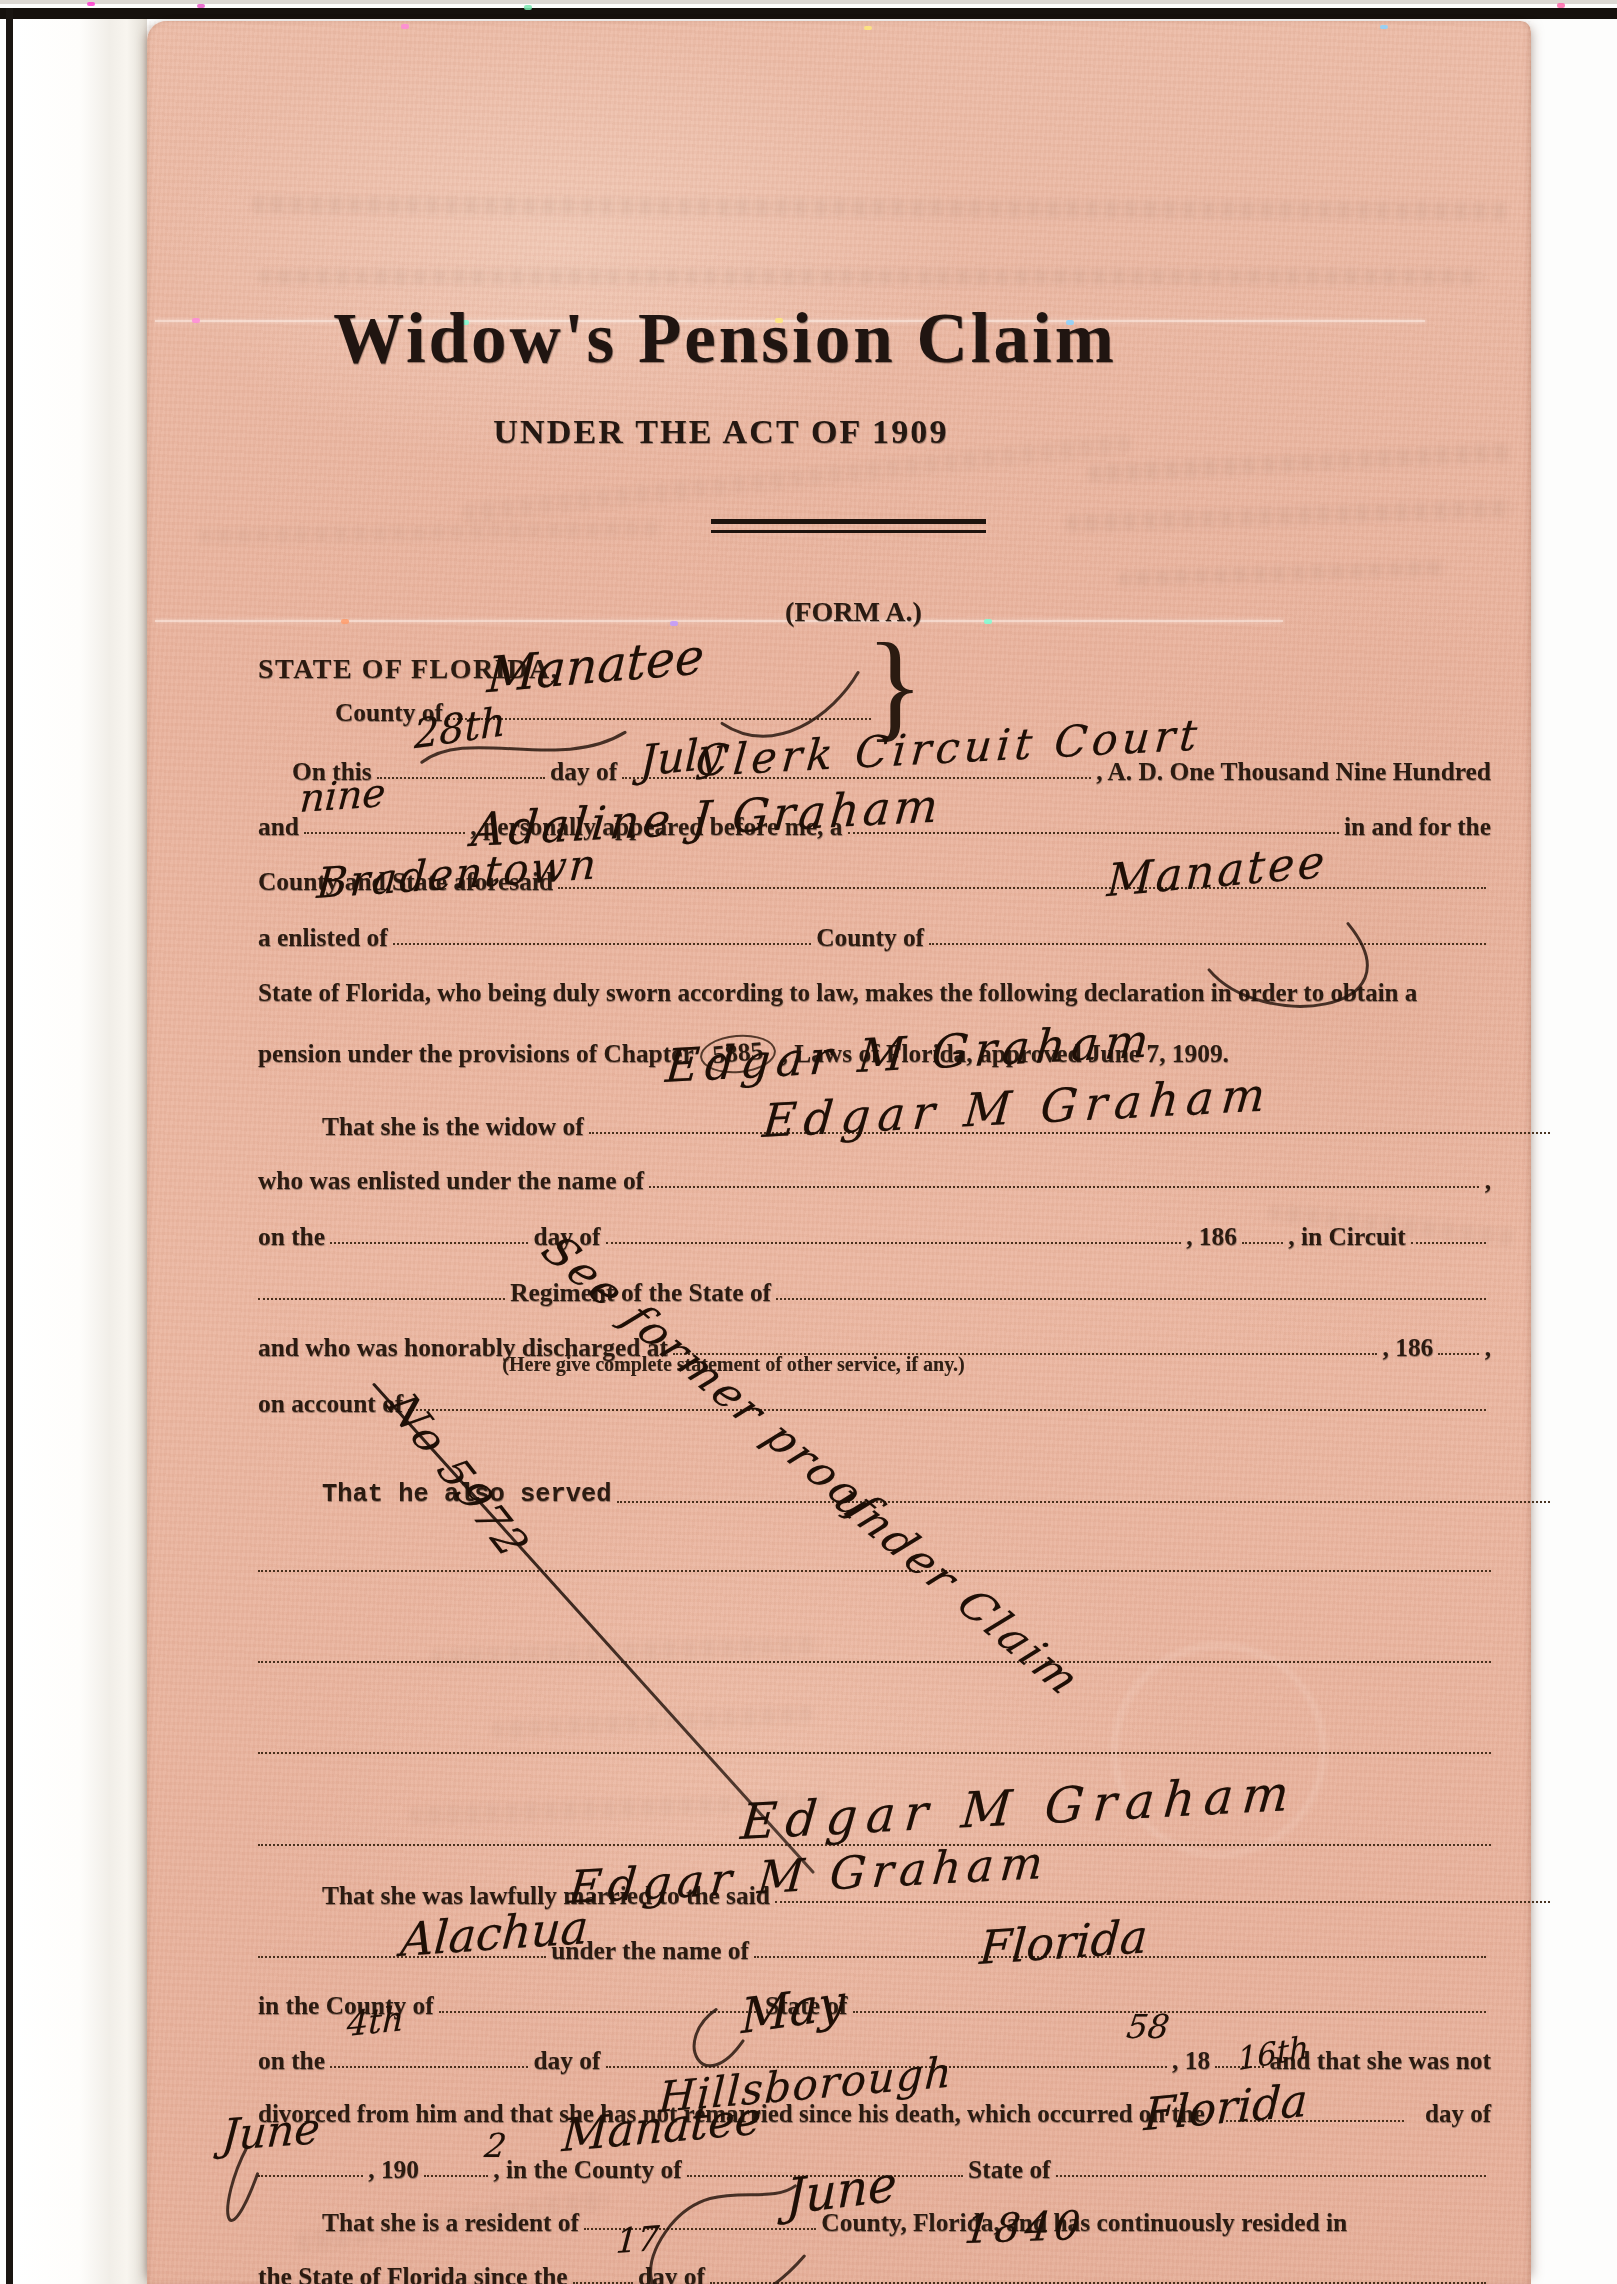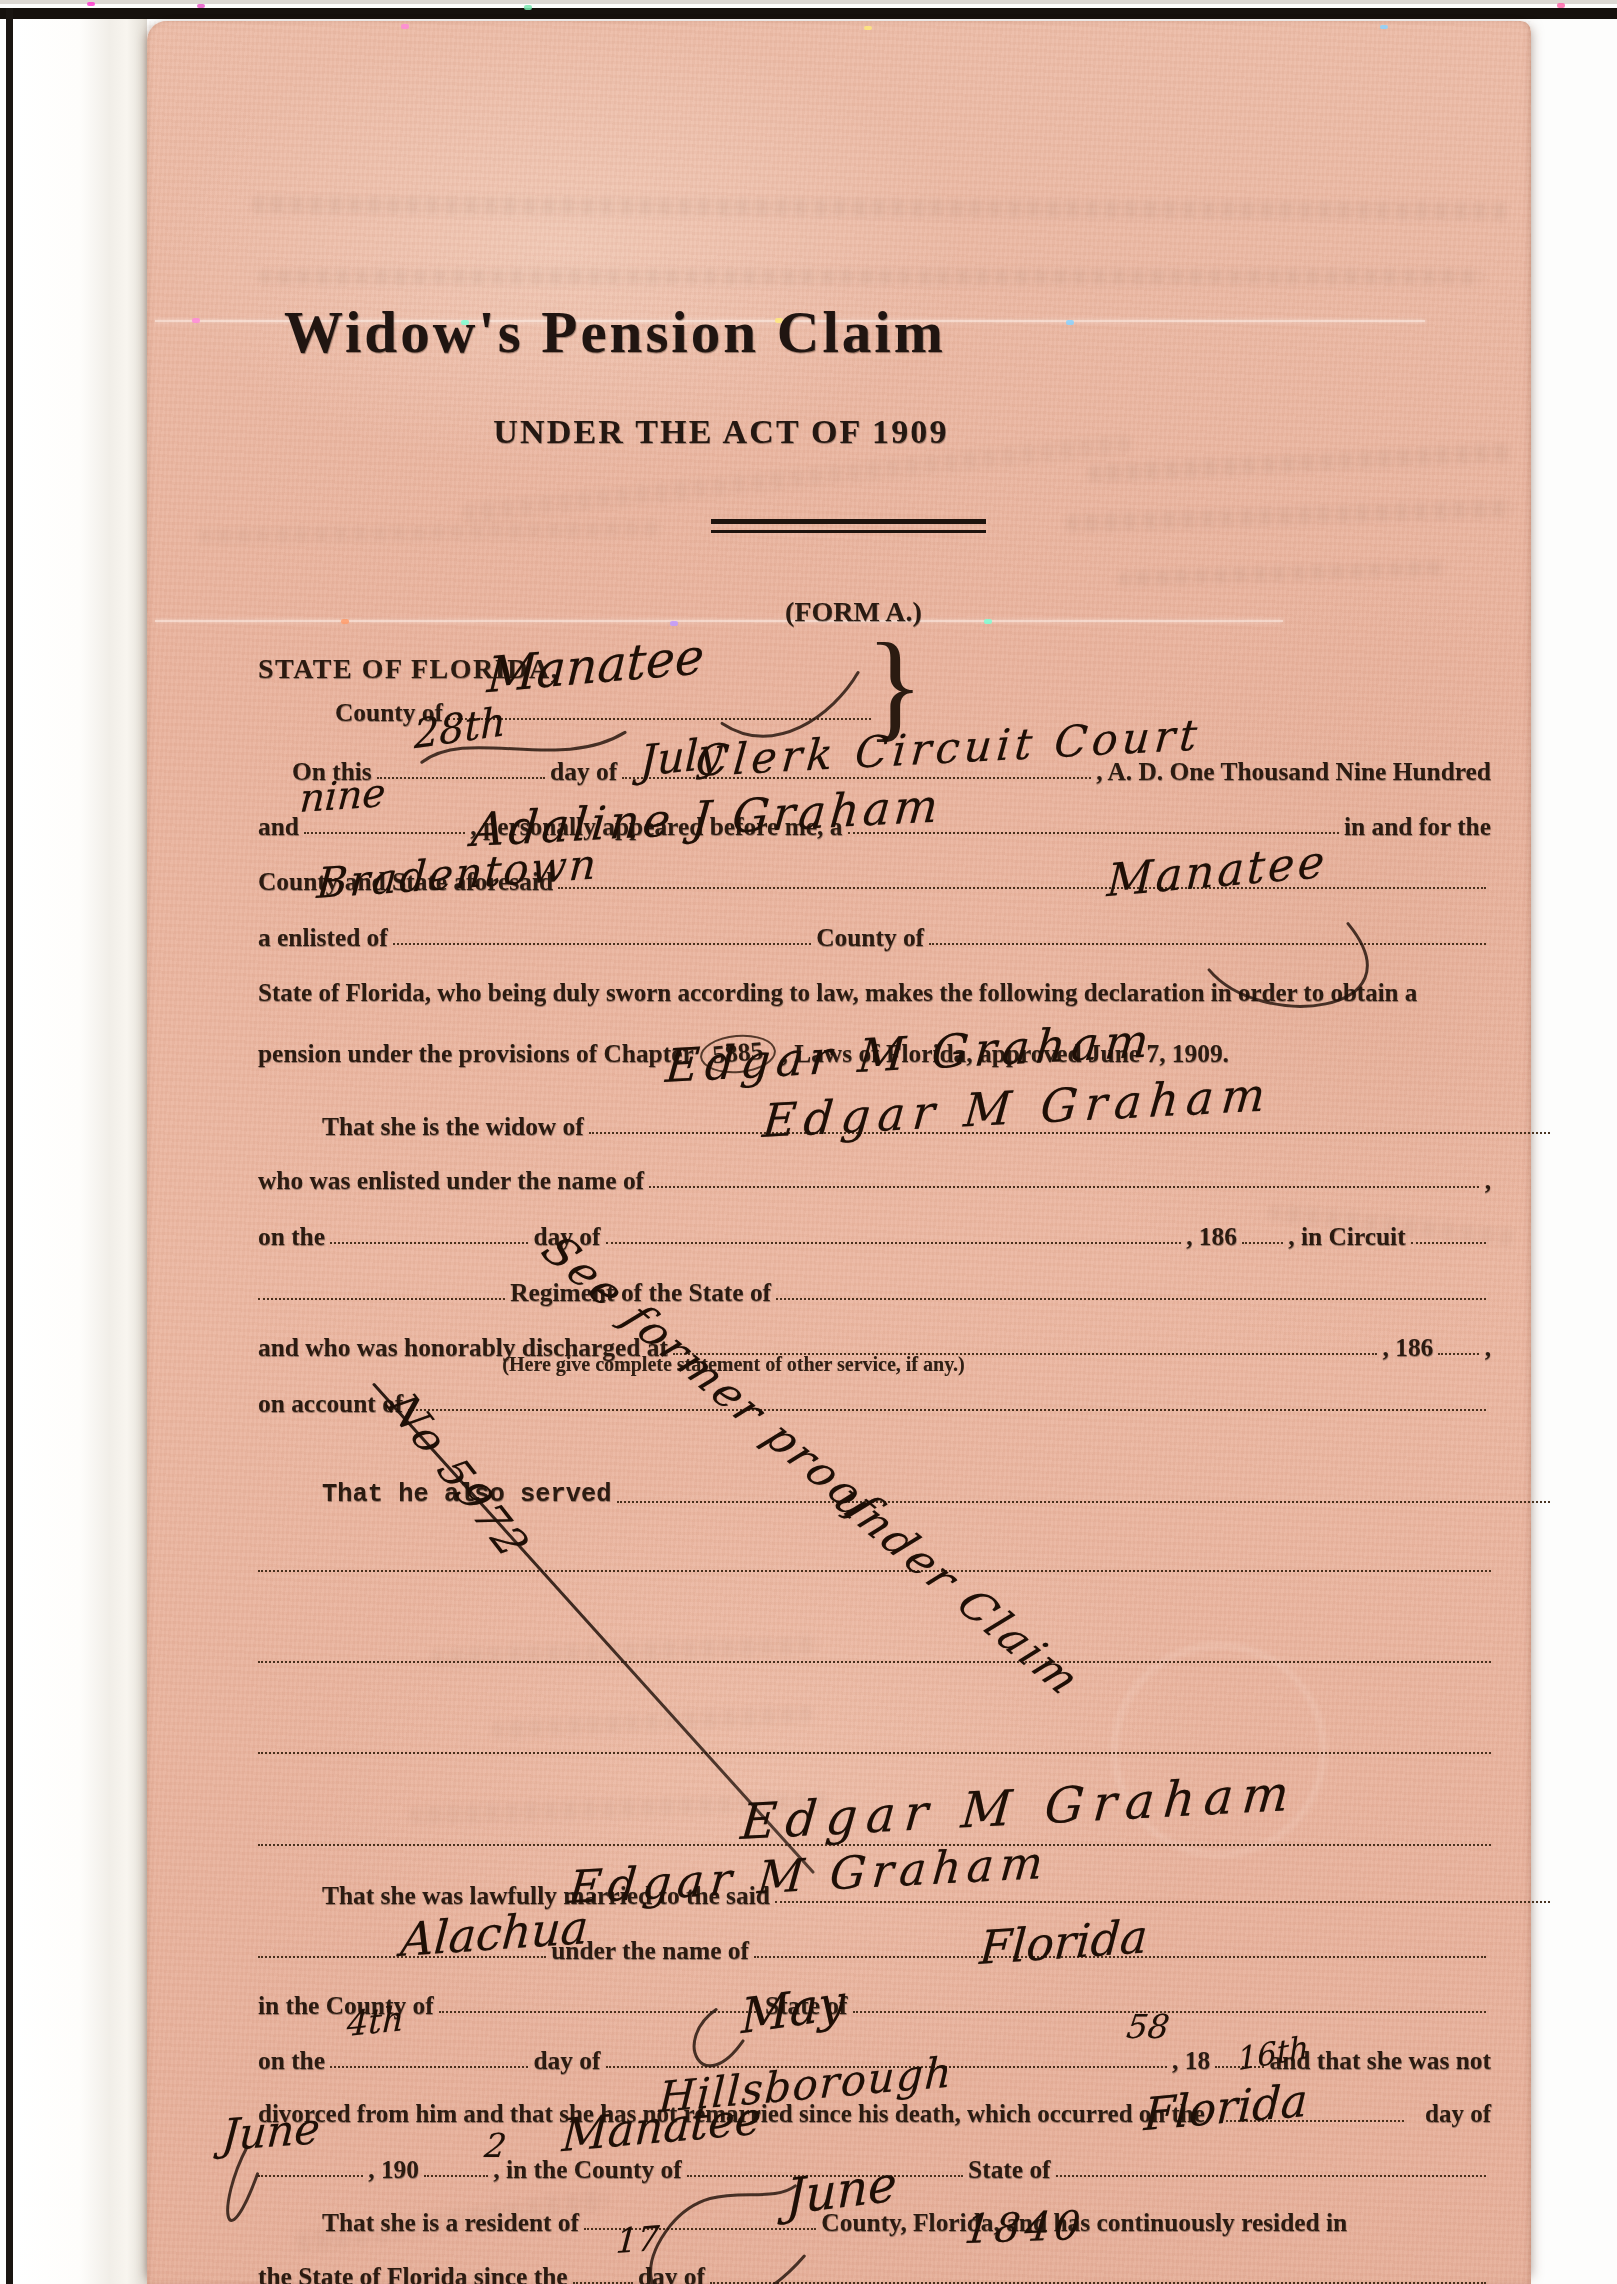--- a/index.html
+++ b/index.html
@@ -19,22 +19,22 @@
       linear-gradient(180deg,#ecbca7 0%,#e9b39d 28%,#ebb7a1 55%,#e6af99 100%);
     box-shadow:-6px 0 10.5px -6px rgba(95,60,45,.55), 7.5px 0 12px -7.5px rgba(95,60,45,.5),
                inset -3.7px 0 6.7px -3px rgba(130,75,55,.35), inset 3px 0 6px -3px rgba(140,85,60,.28);}
   .texture{position:absolute;inset:0;pointer-events:none;
     background:repeating-linear-gradient(93deg, rgba(255,255,255,.035) 0 2.2px, rgba(150,90,70,.03) 2.2px 4.5px),
                repeating-linear-gradient(2deg, rgba(255,255,255,.03) 0 3.7px, rgba(140,80,60,.022) 3.7px 6.7px);}
   .bleed{position:absolute;filter:blur(3px);opacity:.55;border-radius:7.5px;
     background:repeating-linear-gradient(90deg, rgba(128,96,78,.17) 0 11.2px, rgba(128,96,78,.04) 11.2px 19.4px);}
   .crease{position:absolute;height:2.2px;background:rgba(255,246,240,.55);box-shadow:0 0 3.7px rgba(255,255,255,.5);}
   .spk{position:absolute;width:8.2px;height:4.5px;border-radius:2.2px;opacity:.85;}
-  .title{position:absolute;left:137px;top:282px;width:882px;text-align:left;
-    font-weight:700;font-size:59px;letter-spacing:3px;color:#201511;line-height:1;
+  .title{position:absolute;left:137px;top:282px;width:882px;text-align:center;
+    font-weight:700;font-size:71px;letter-spacing:3px;color:#201511;line-height:1;
     text-shadow:0.7px 1.1px 1.1px rgba(35,20,12,.45);}
   .subtitle{position:absolute;left:204px;top:392px;width:740px;text-align:center;
     font-weight:700;font-size:34px;letter-spacing:2.2px;color:#241812;
     text-shadow:0.6px 0.7px 0.7px rgba(35,20,12,.4);}
   .rule{position:absolute;left:564px;top:498px;width:275px;}
   .rule .r1{height:4.5px;background:#1d130d;}
   .rule .r2{height:3.7px;background:#1d130d;margin-top:6px;}
   .formlabel{position:absolute;left:557px;top:575px;width:299px;text-align:center;
     font-weight:700;font-size:28px;color:#2a1b12;text-shadow:0.4px 0.6px 0.6px rgba(40,22,12,.4);}
   .heading{position:absolute;left:111px;top:632px;font-weight:700;font-size:28px;

